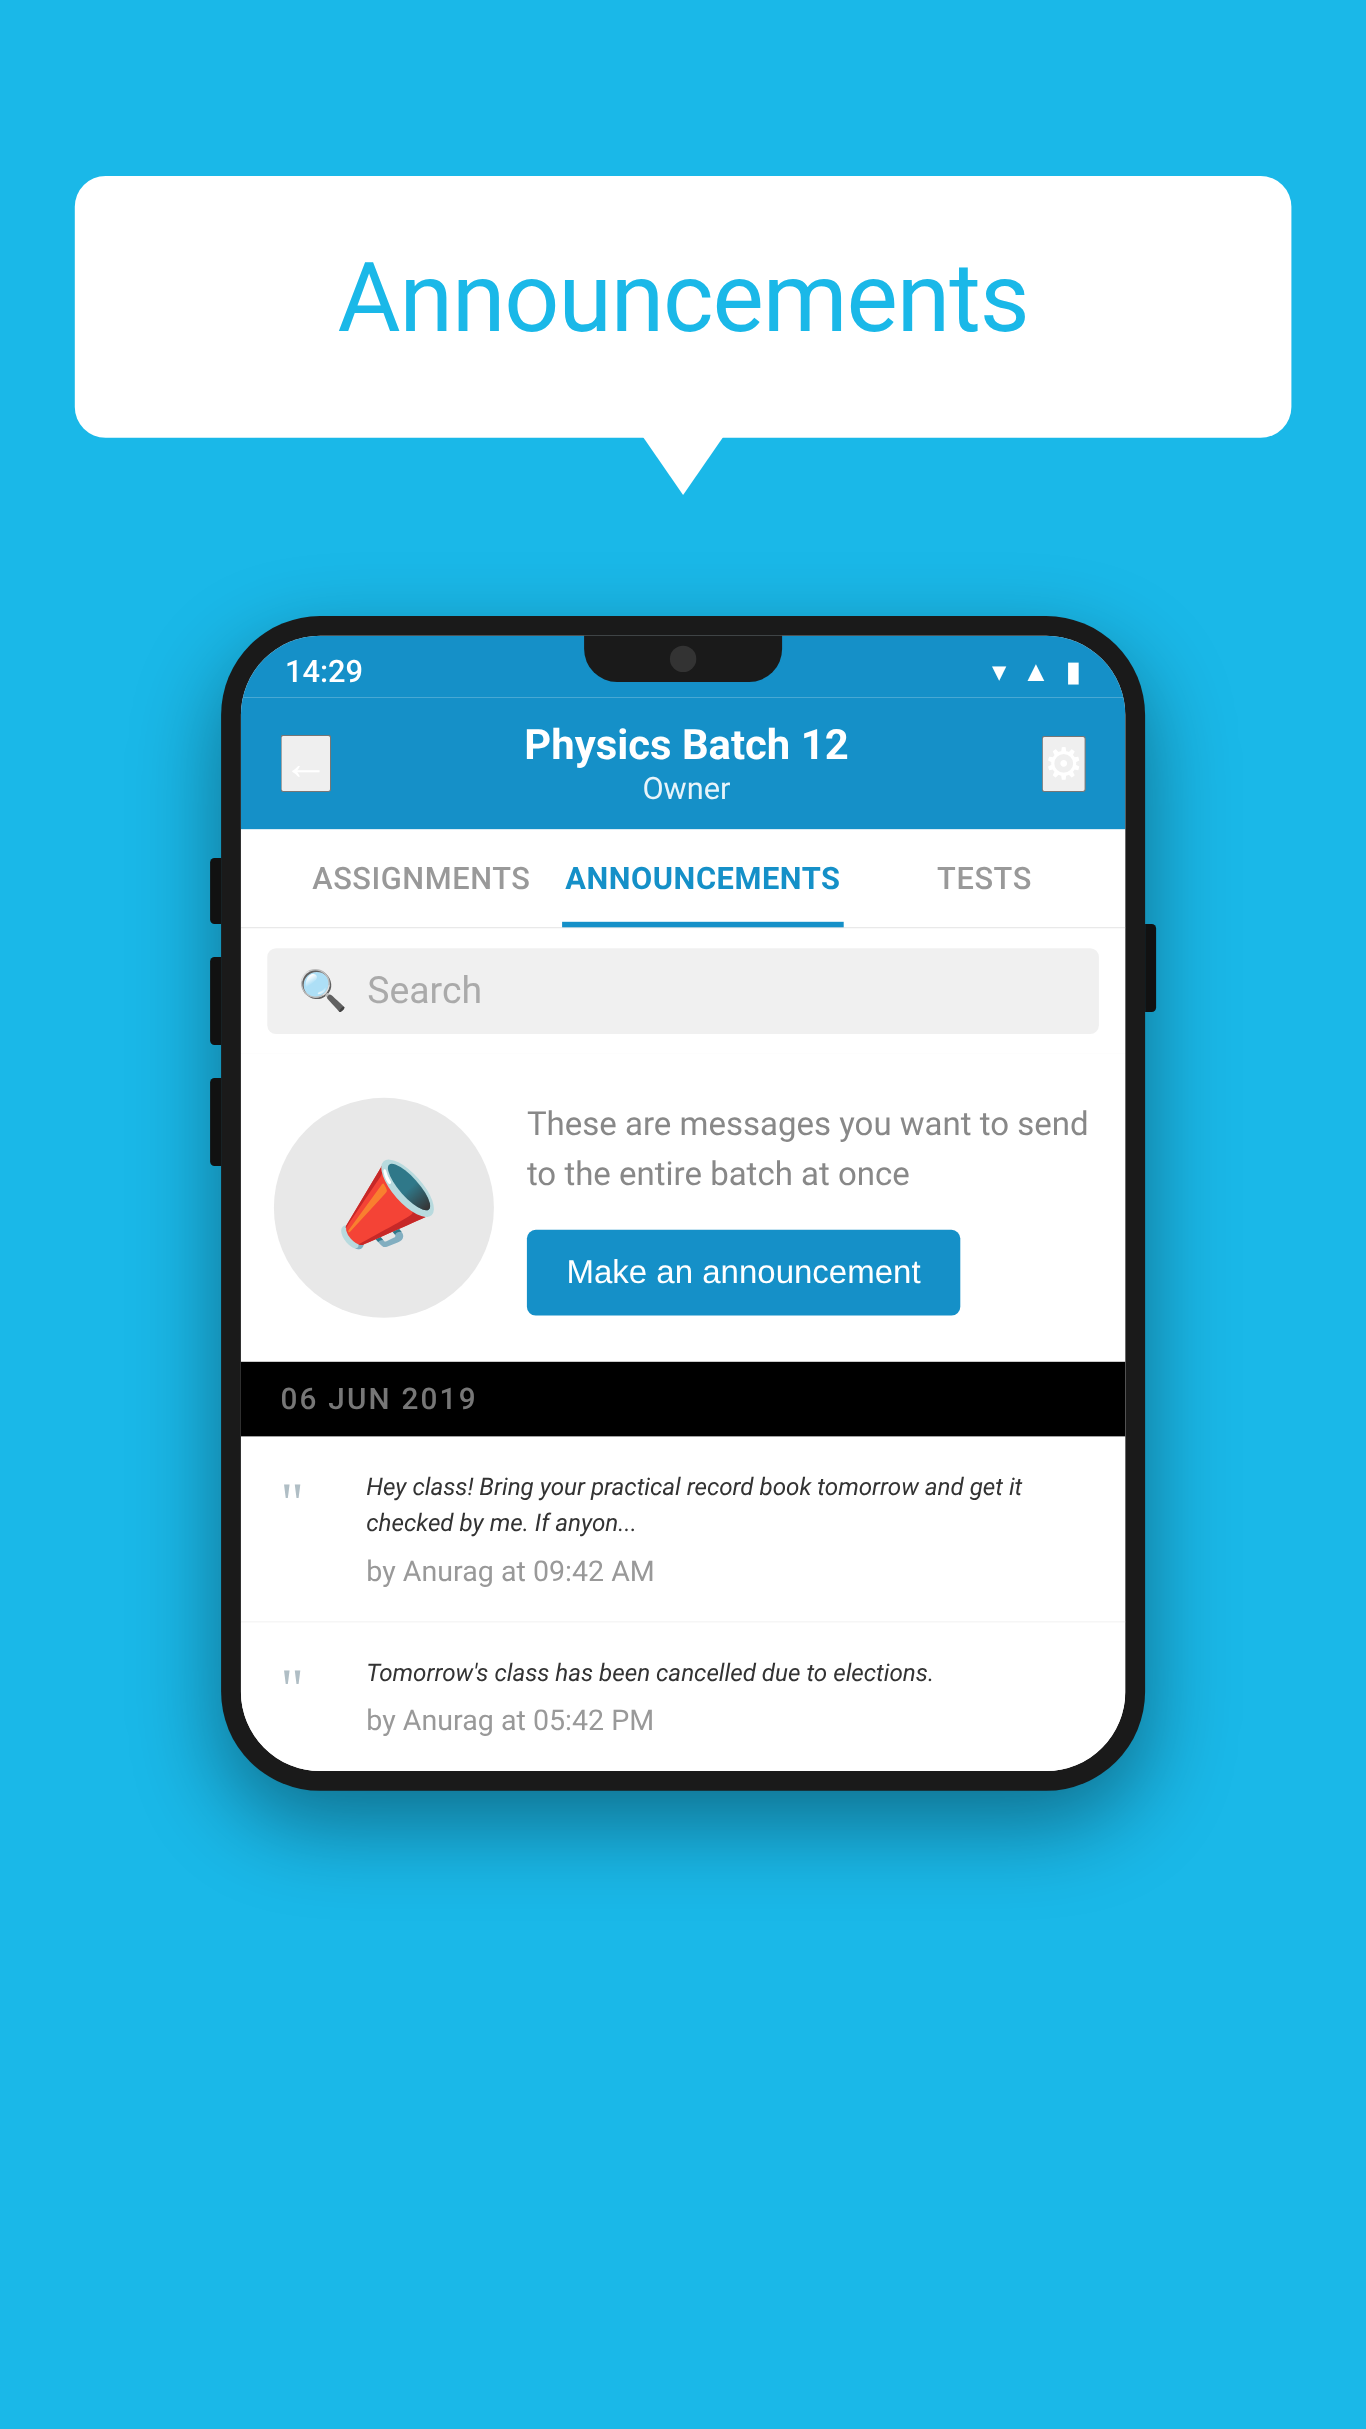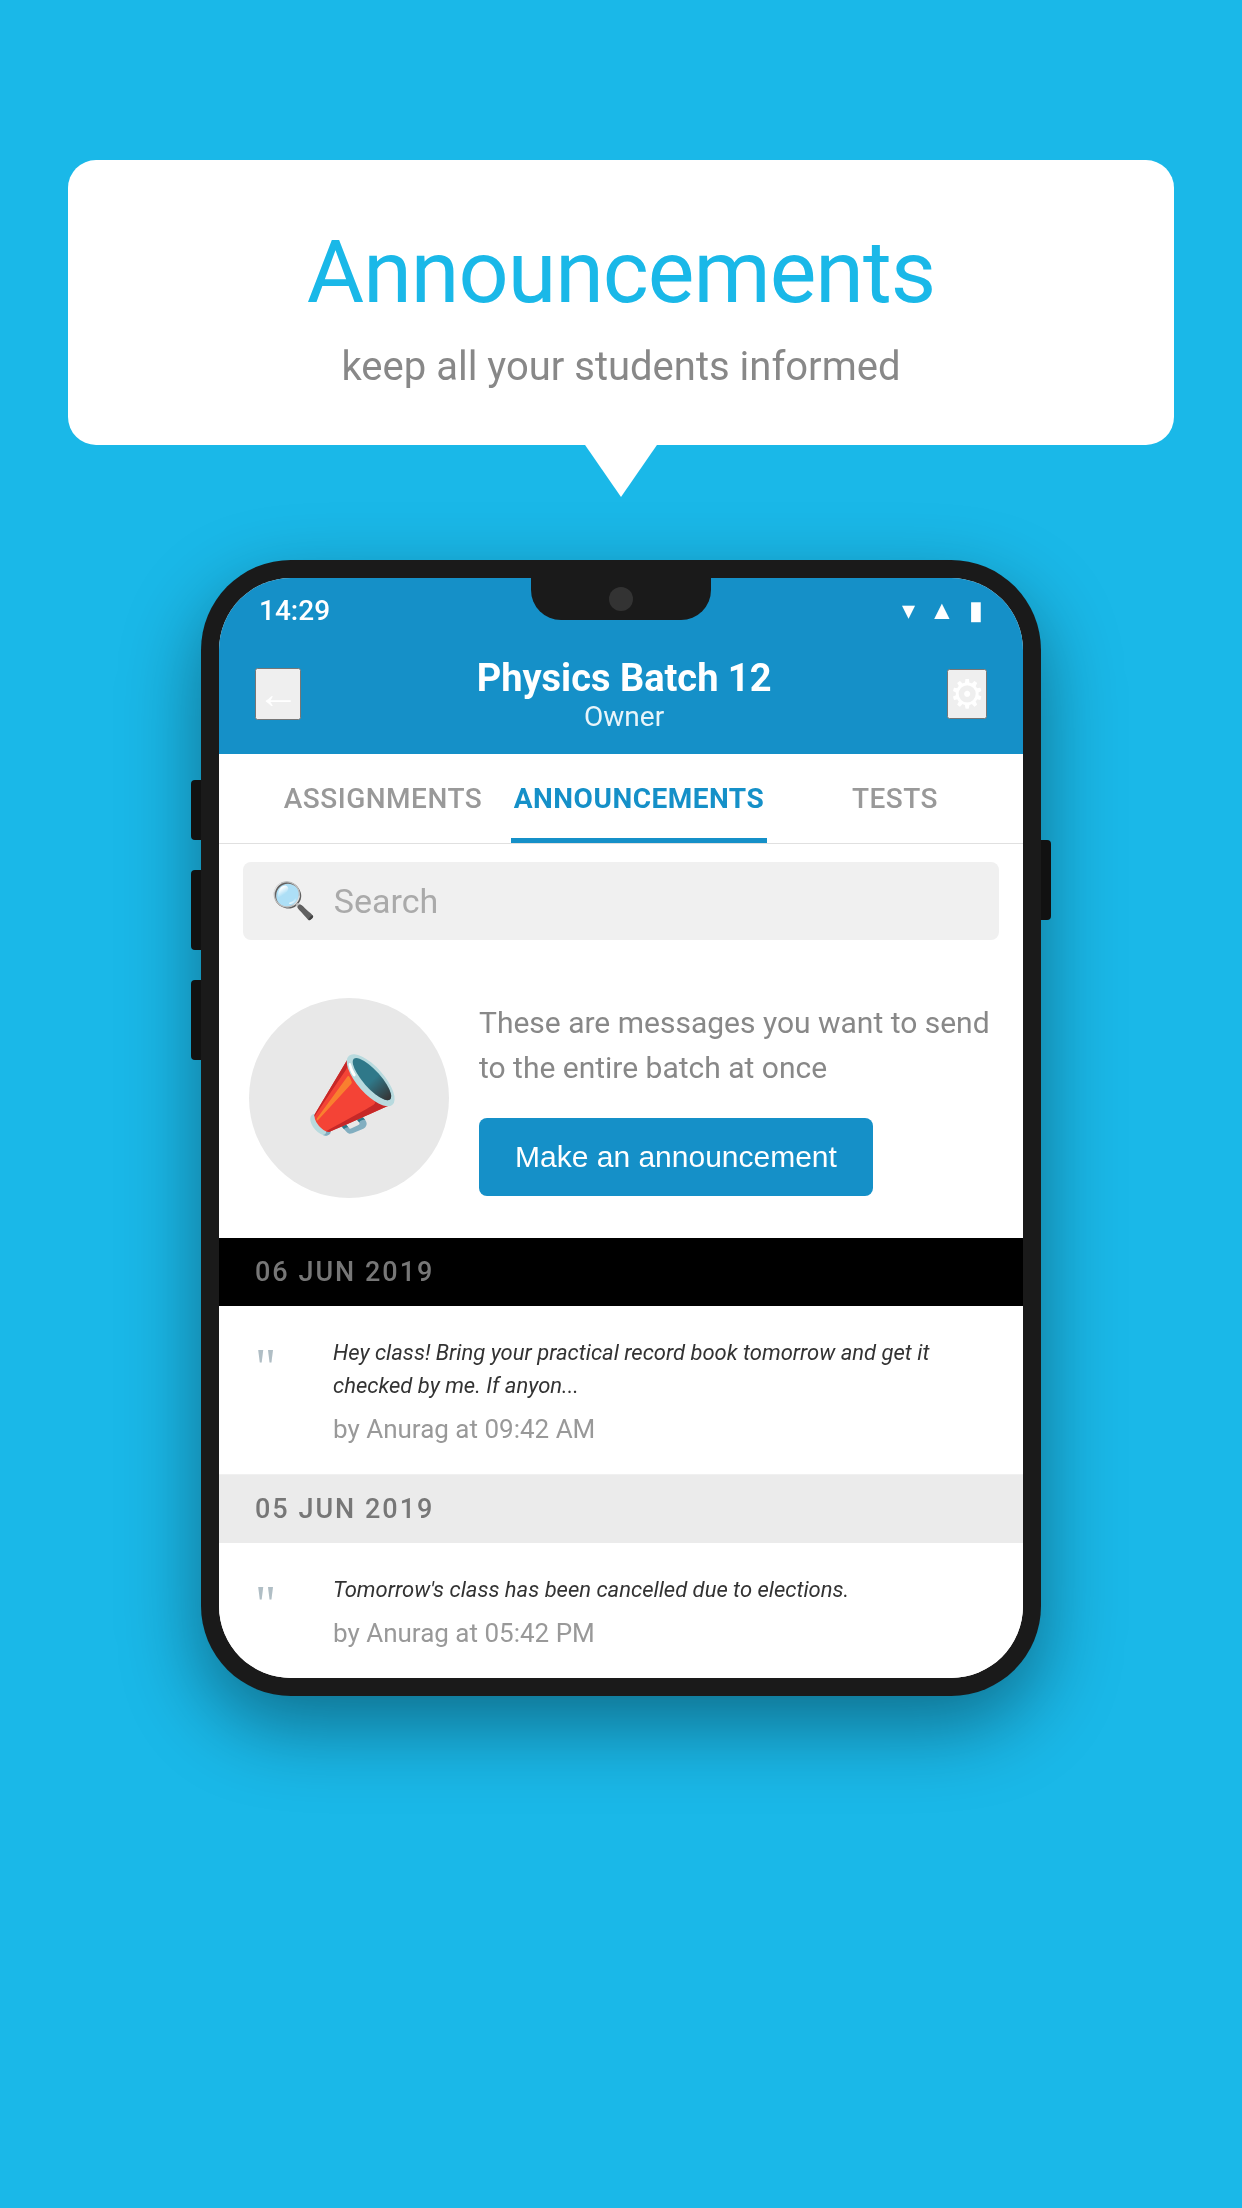--- a/index.html
+++ b/index.html
@@ -390,21 +390,20 @@
       align-items: flex-start;
       gap: 28px;
     }
   </style>
 </head>
 <body>
 
 <div class="speech-bubble-container">
   <div class="speech-bubble">
     <div class="speech-bubble-title">Announcements</div>
-    <div class="speech-bubble-subtitle">keep all your students informed</div>
   </div>
 </div>
 
 <div class="phone-wrapper">
   <div class="phone-outer">
 
     <div class="phone-notch">
       <div class="phone-camera"></div>
     </div>
 
@@ -465,21 +464,20 @@
       <div class="date-divider">06  JUN  2019</div>
 
       <div class="announcement-item">
         <div class="quote-icon">"</div>
         <div class="announcement-content">
           <div class="announcement-text">Hey class! Bring your practical record book tomorrow and get it checked by me. If anyon...</div>
           <div class="announcement-meta">by Anurag at 09:42 AM</div>
         </div>
       </div>
 
-      <div class="date-divider-2">05  JUN  2019</div>
 
       <div class="announcement-item-2">
         <div class="quote-icon">"</div>
         <div class="announcement-content">
           <div class="announcement-text">Tomorrow's class has been cancelled due to elections.</div>
           <div class="announcement-meta">by Anurag at 05:42 PM</div>
         </div>
       </div>
 
     </div>

